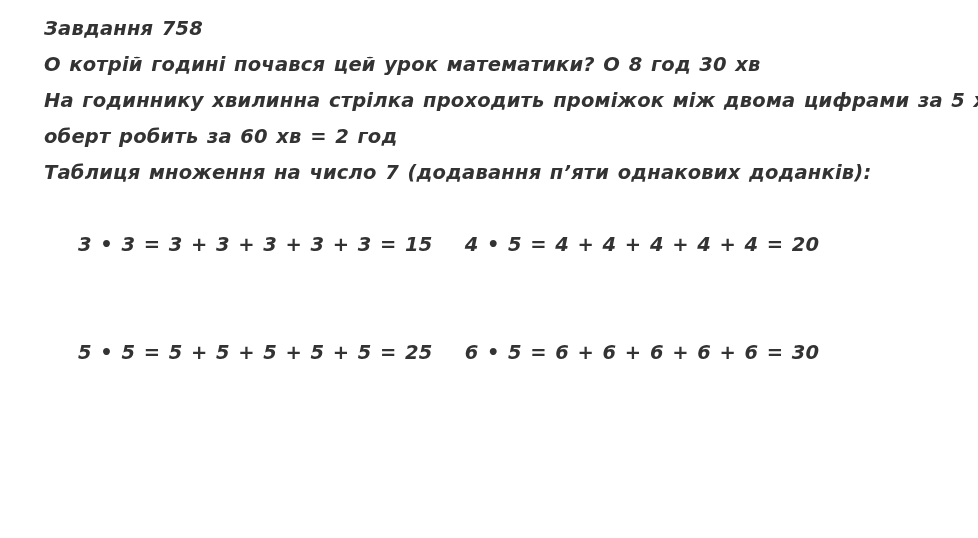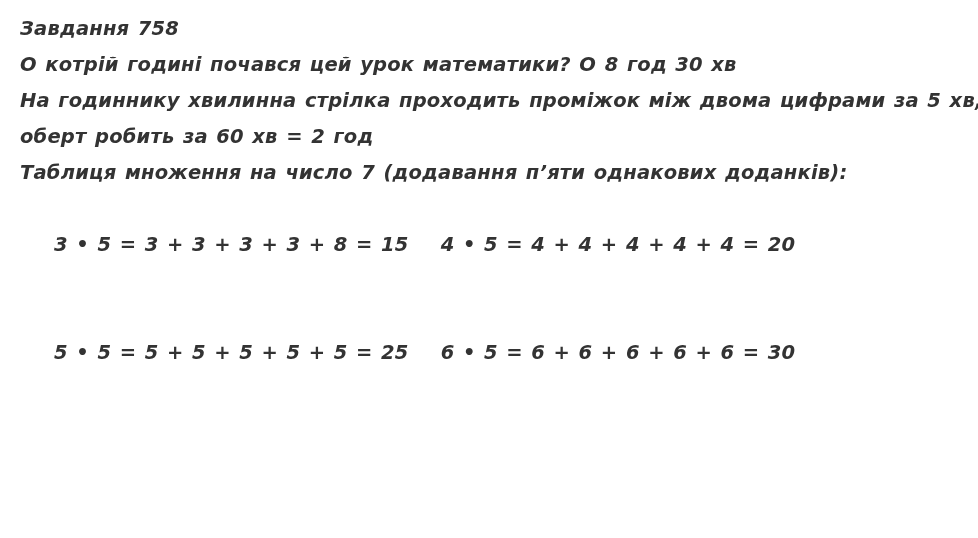--- a/index.html
+++ b/index.html
@@ -19,20 +19,21 @@
     font-style: italic;
     font-weight: 700;
     font-size: 19.5px;
     line-height: 36px;
     letter-spacing: 0.2px;
     word-spacing: 1.5px;
     overflow: hidden;
   }
   .line {
     white-space: pre;
+    margin-left: 24px;
   }
   .eq-row .eq-left {
     display: inline-block;
     margin-right: 32px;
     white-space: pre;
   }
   .eq-row .eq-right {
     display: inline-block;
     white-space: pre;
   }
@@ -45,21 +46,21 @@
   <div class="line">Завдання 758</div>
 
   <div class="line">О котрій годині почався цей урок математики? О 8 год 30 хв</div>
 
   <div class="line">На годиннику хвилинна стрілка проходить проміжок між двома цифрами за 5 хв, а повний</div>
   <div class="line">оберт робить за 60 хв = 2 год</div>
 
   <div class="line">Таблиця множення на число 7 (додавання п’яти однакових доданків):</div>
 
   <div class="line eq-row">
-    <span class="eq-left">3 • 5 = 3 + 3 + 3 + 3 + 8 = 15</span><span class="eq-right">4 • 5 = 4 + 4 + 4 + 4 + 4 = 20</span>
+    <span class="eq-left">3 • 3 = 3 + 3 + 3 + 3 + 3 = 15</span><span class="eq-right">4 • 5 = 4 + 4 + 4 + 4 + 4 = 20</span>
   </div>
   <div class="line eq-row">
     <span class="eq-left">5 • 5 = 5 + 5 + 5 + 5 + 5 = 25</span><span class="eq-right">6 • 5 = 6 + 6 + 6 + 6 + 6 = 30</span>
   </div>
   <div class="line eq-row">
     
   </div>
 
 </div>
 

